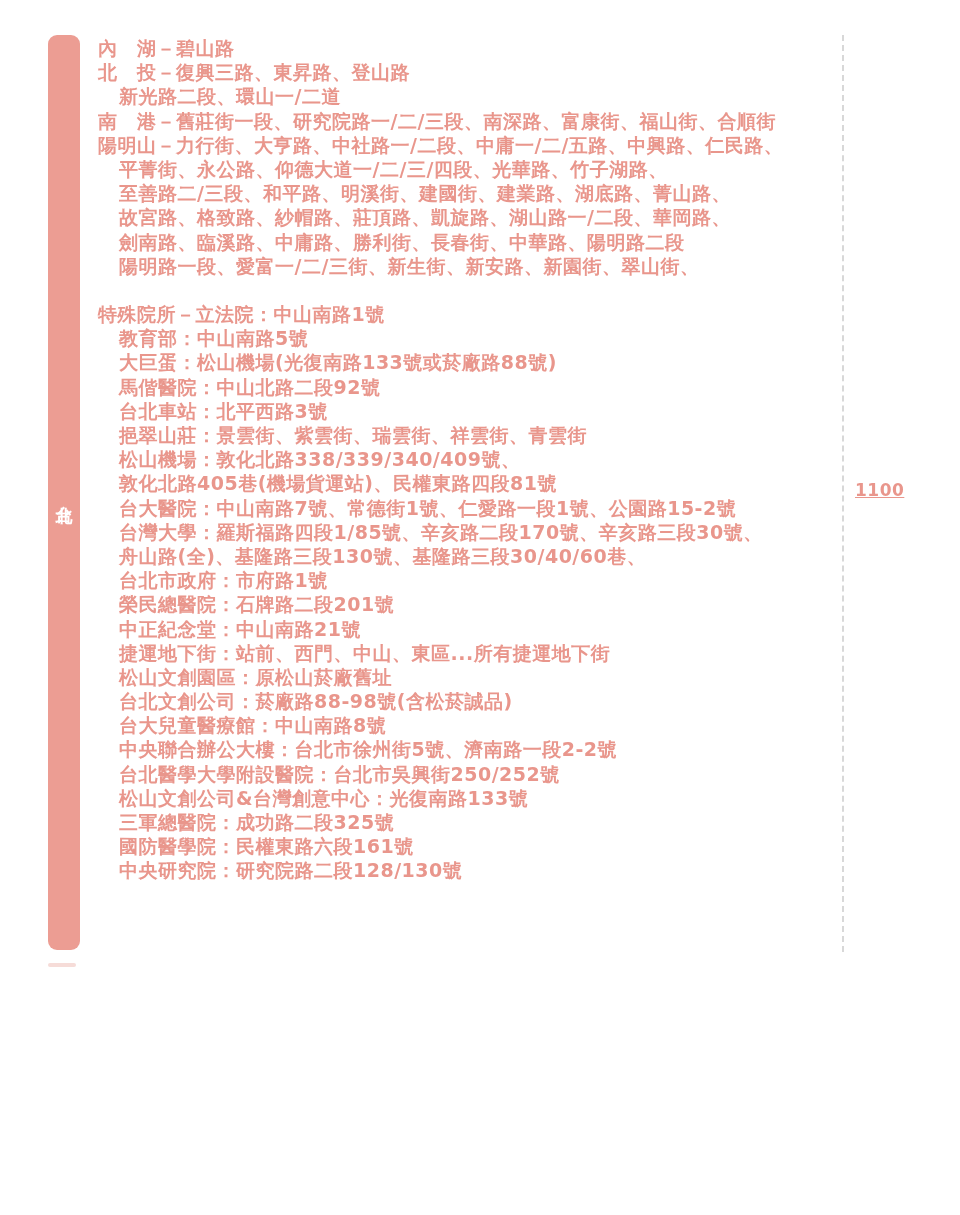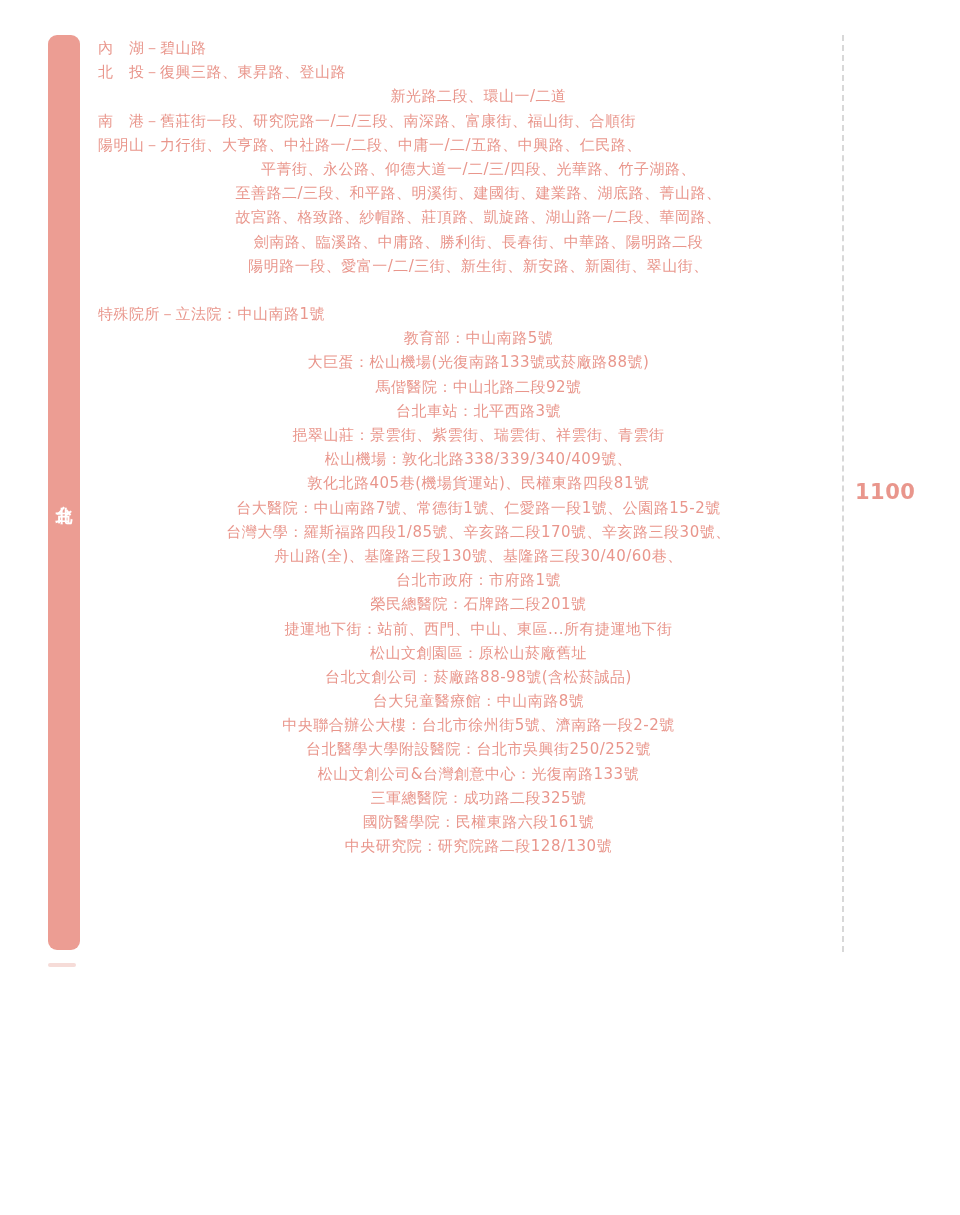--- a/index.html
+++ b/index.html
@@ -20,35 +20,36 @@
     background:var(--bar);border-radius:9px;
     display:flex;align-items:center;justify-content:center;
   }
   .region-bar .label{
     writing-mode:vertical-rl;text-orientation:upright;
     color:var(--bar-text);font-size:17px;font-weight:bold;
     letter-spacing:1px;line-height:1;
   }
   .address-list{
     position:absolute;left:98px;top:36px;width:740px;
-    color:var(--accent);font-size:15px;line-height:24.2px;
-    font-weight:normal;letter-spacing:0.5px;
+    color:var(--accent);font-size:19px;line-height:24.2px;
+    font-weight:bold;letter-spacing:0.5px;
     white-space:nowrap;
   }
   .line{height:24.2px;}
-  .line.indent{padding-left:21px;text-align:center;}
+  .line.indent{padding-left:21px;}
   .line.blank{height:24.2px;}
   .margin-dash{
     position:absolute;left:842px;top:35px;height:917px;width:0;
     border-left:2px dashed var(--dash);
   }
   .distance-label{
     position:absolute;left:855px;top:480px;
-    color:var(--accent);font-size:21px;font-weight:bold;
+    color:var(--accent);font-size:17px;font-weight:bold;
     letter-spacing:0.5px;
+    text-decoration:underline;
   }
   .next-bar-sliver{
     position:absolute;left:48px;top:963px;width:28px;height:4px;
     background:var(--sliver);border-radius:3px;
   }
 </style>
 </head>
 <body>
 
 <div class="region-bar">
@@ -73,20 +74,21 @@
     <div class="line indent">馬偕醫院：中山北路二段92號</div>
     <div class="line indent">台北車站：北平西路3號</div>
     <div class="line indent">挹翠山莊：景雲街、紫雲街、瑞雲街、祥雲街、青雲街</div>
     <div class="line indent">松山機場：敦化北路338/339/340/409號、</div>
     <div class="line indent">敦化北路405巷(機場貨運站)、民權東路四段81號</div>
     <div class="line indent">台大醫院：中山南路7號、常德街1號、仁愛路一段1號、公園路15-2號</div>
     <div class="line indent">台灣大學：羅斯福路四段1/85號、辛亥路二段170號、辛亥路三段30號、</div>
     <div class="line indent">舟山路(全)、基隆路三段130號、基隆路三段30/40/60巷、</div>
     <div class="line indent">台北市政府：市府路1號</div>
     <div class="line indent">榮民總醫院：石牌路二段201號</div>
+    <div class="line indent">中正紀念堂：中山南路21號</div>
     <div class="line indent">捷運地下街：站前、西門、中山、東區...所有捷運地下街</div>
     <div class="line indent">松山文創園區：原松山菸廠舊址</div>
     <div class="line indent">台北文創公司：菸廠路88-98號(含松菸誠品)</div>
     <div class="line indent">台大兒童醫療館：中山南路8號</div>
     <div class="line indent">中央聯合辦公大樓：台北市徐州街5號、濟南路一段2-2號</div>
     <div class="line indent">台北醫學大學附設醫院：台北市吳興街250/252號</div>
     <div class="line indent">松山文創公司&amp;台灣創意中心：光復南路133號</div>
     <div class="line indent">三軍總醫院：成功路二段325號</div>
     <div class="line indent">國防醫學院：民權東路六段161號</div>
     <div class="line indent">中央研究院：研究院路二段128/130號</div>

